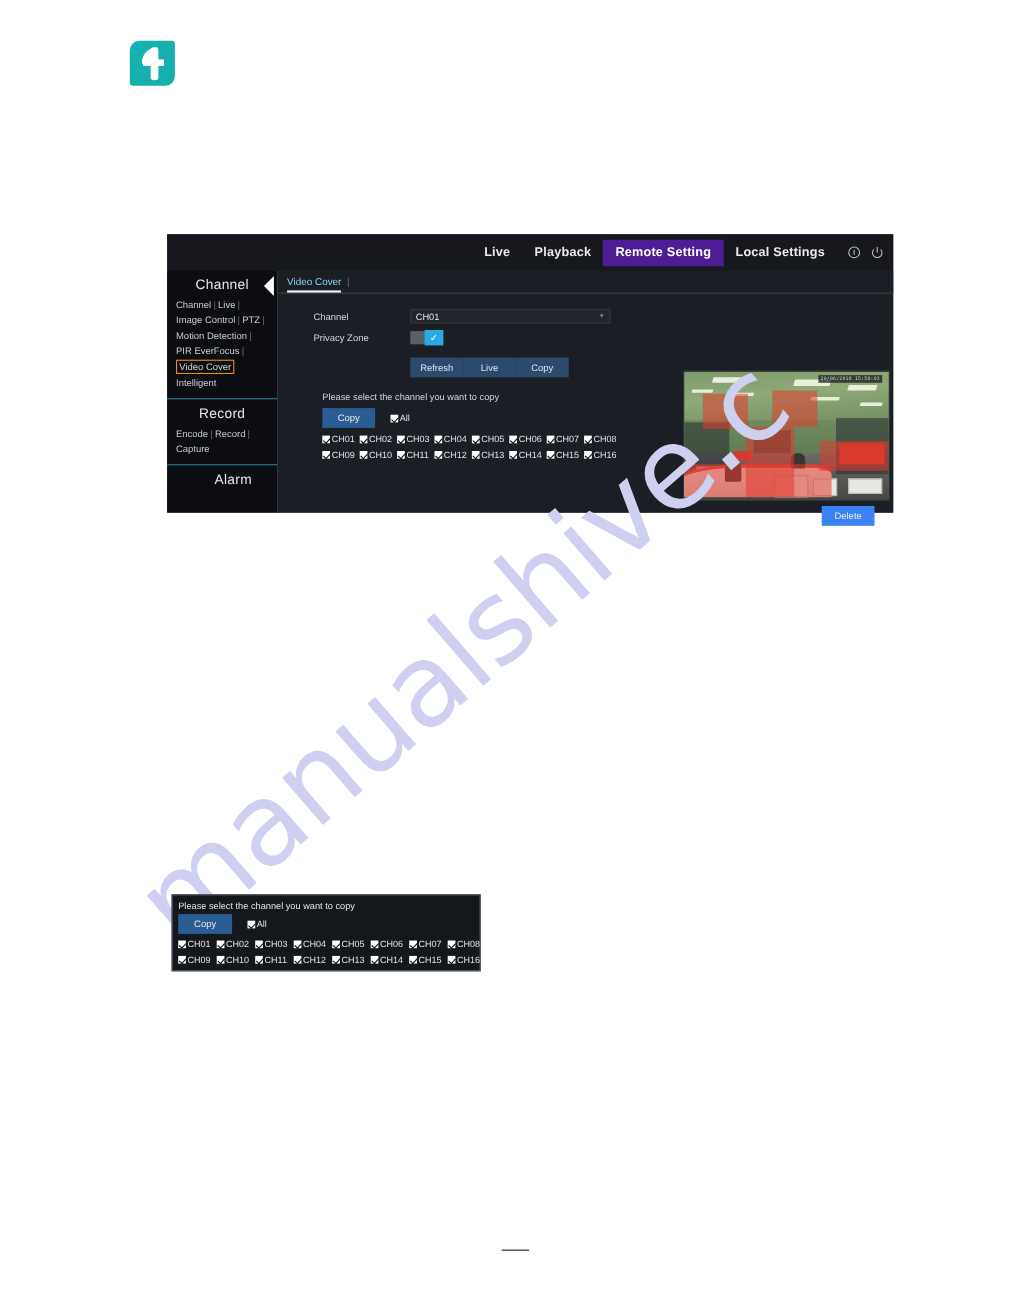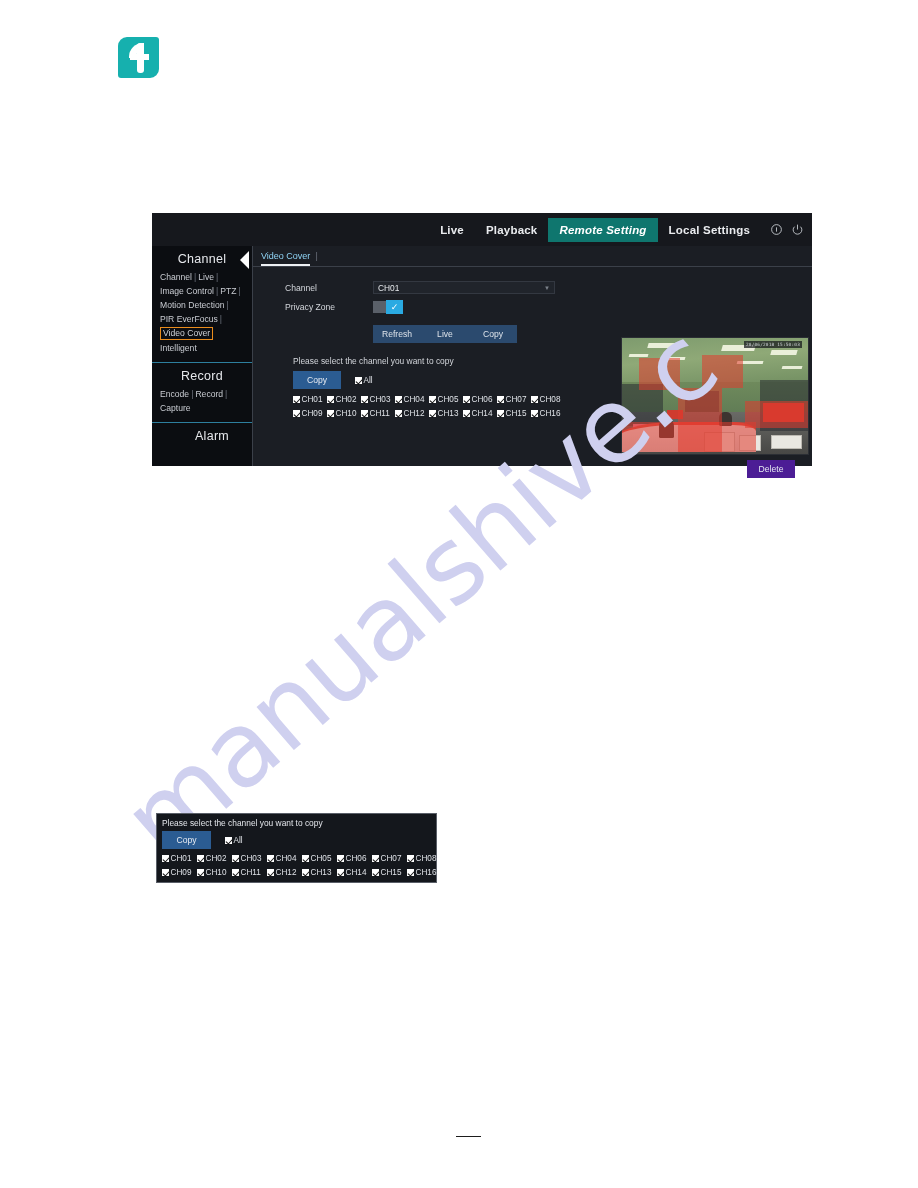--- a/index.html
+++ b/index.html
@@ -100,23 +100,22 @@
     padding-right: 8px;
   }
   .nav-item {
     font-size: 11.5px;
     font-weight: bold;
     color: #eaecef;
     padding: 6px 11px;
     letter-spacing: 0.2px;
   }
   .nav-item.active {
-    background: #0f766e;
+    background: #4c1d95;
     color: #ffffff;
-    font-style: italic;
   }
   .topbar-icons { display:flex; align-items:center; gap:8px; margin-left:9px; }
   .tb-icon { width:13px; height:13px; color:#c3c7cd; }
 
   .body-row { display: flex; height: 220px; }
 
   
   .sidebar {
     width: 101px;
     background: #0b0d11;
@@ -340,21 +339,21 @@
     color: #cfd3d8;
     font-family: "DejaVu Sans Mono", monospace;
     font-size: 4.4px;
     letter-spacing: .2px;
     padding: 1px 2px;
     white-space: nowrap;
   }
   .btn-delete {
     position: absolute;
     right: 14px; bottom: 4px;
-    background: #4c1d95;
+    background: #3b82f6;
     color: #e6ebf2;
     font-size: 8.6px;
     width: 48px;
     padding: 4px 0;
     text-align: center;
   }
 
   
   .crop-shot {
     position: absolute;

